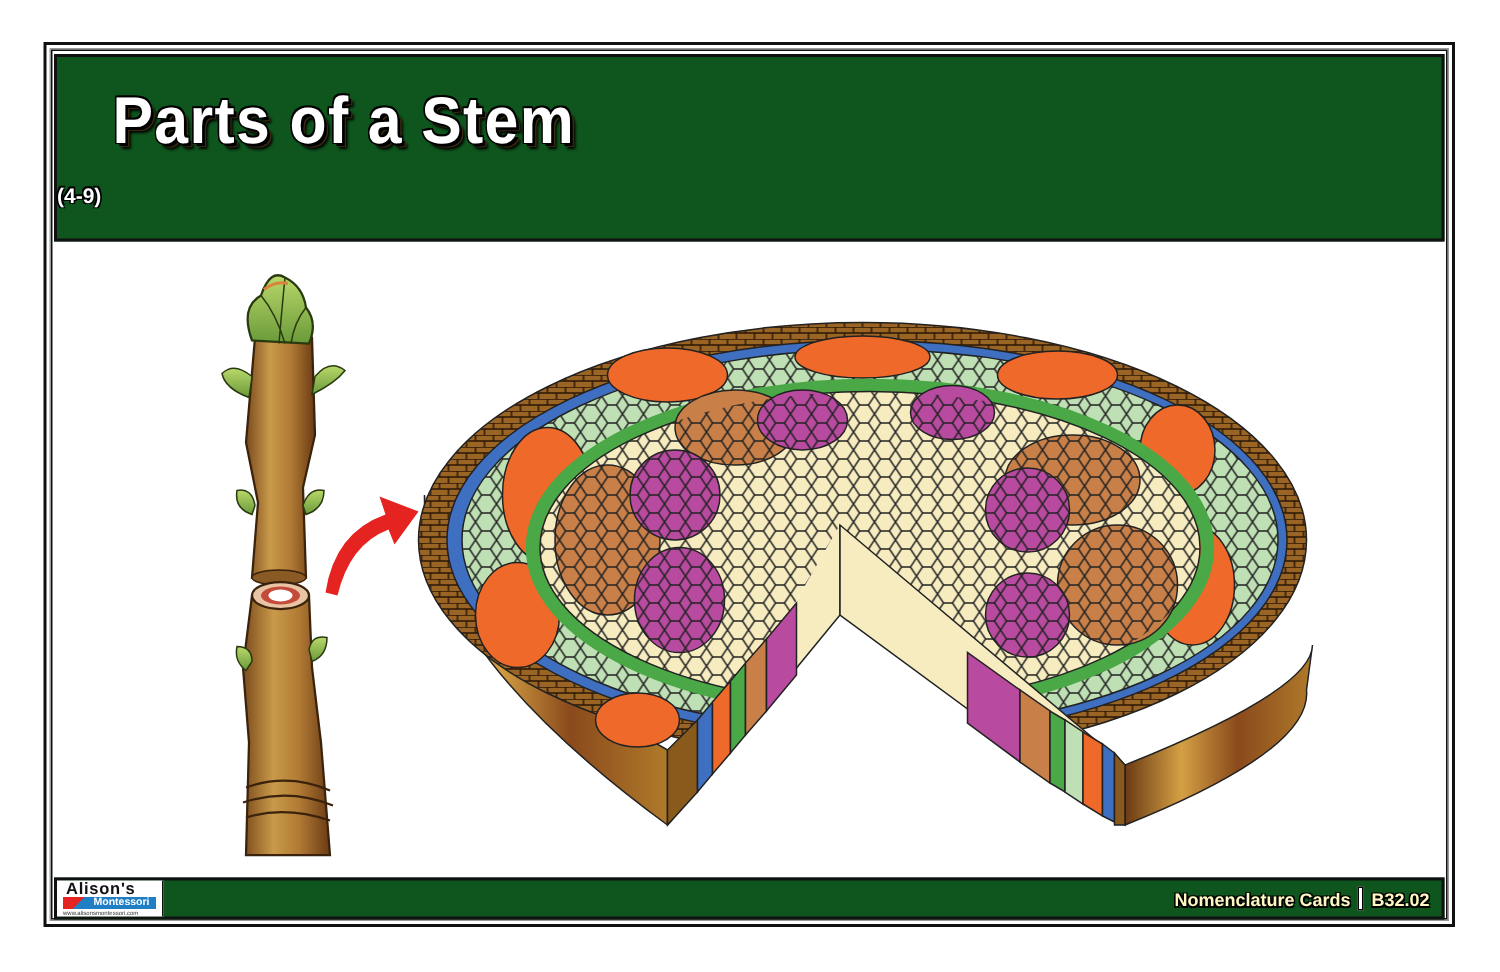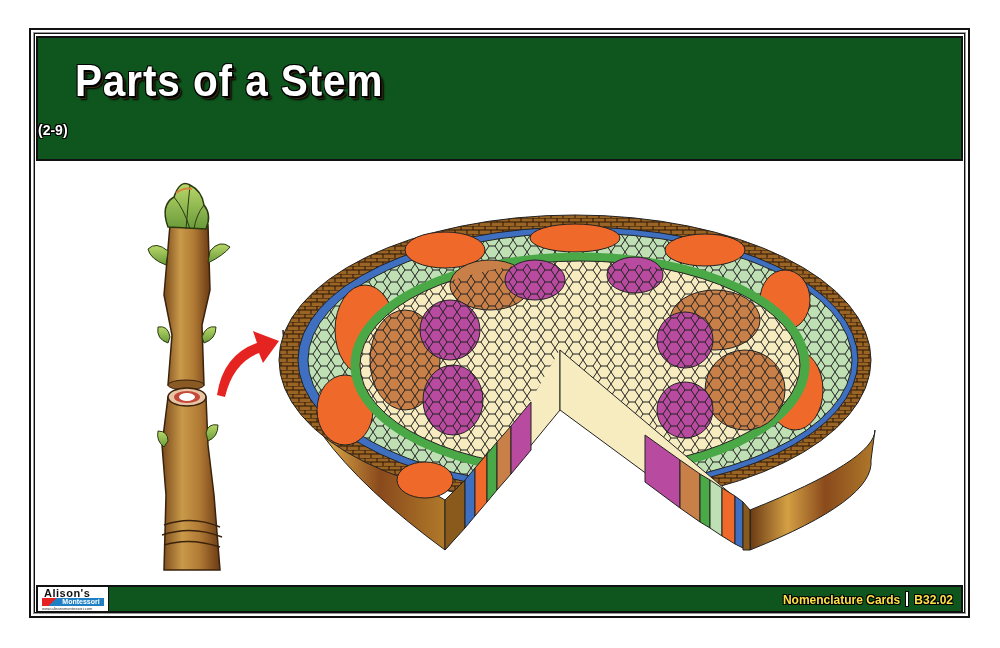--- a/index.html
+++ b/index.html
@@ -11,36 +11,36 @@
   .title{position:absolute;left:0;right:0;top:18px;font-family:"Liberation Sans",sans-serif;font-weight:bold;font-size:44px;color:#fff;letter-spacing:1px;transform:scaleX(0.92);
     text-shadow:2px 2px 0 #000,-1px -1px 0 #000,1px -1px 0 #000,-1px 1px 0 #000,3px 3px 0 #3a2a10,4px 4px 2px #000;}
   .subtitle{position:absolute;left:0;right:0;top:84px;font-weight:bold;font-size:14px;color:#fff;
     text-shadow:1px 1px 0 #000,-1px -1px 0 #000,1px -1px 0 #000,-1px 1px 0 #000;}
   .footer{position:absolute;left:36px;top:585px;width:927px;height:28px;background:#0f561e;border:2px solid #111;box-sizing:border-box;}
   .logo{position:absolute;left:0;top:0;width:70px;height:24px;background:#fff;border-right:1px solid #111;}
   .logo-top{position:absolute;left:6px;top:0;font-weight:bold;font-size:11px;color:#111;letter-spacing:0.5px;}
   .logo-band{position:absolute;left:20px;top:11px;width:46px;height:8px;background:#1f7fc4;color:#fff;font-size:7px;font-weight:bold;line-height:8px;text-align:center;}
   .logo-red{position:absolute;left:4px;top:11px;width:16px;height:8px;background:linear-gradient(135deg,#e52421 60%,#1f7fc4 60%);}
   .logo-url{position:absolute;left:4px;top:19px;font-size:4px;color:#333;}
-  .footer-label{position:absolute;right:8px;top:4px;font-weight:bold;font-size:12px;color:#fde047;
+  .footer-label{position:absolute;right:8px;top:4px;font-weight:bold;font-size:12px;color:#fef9c3;
     text-shadow:1px 1px 0 #000,-1px -1px 0 #000,1px -1px 0 #000,-1px 1px 0 #000;white-space:nowrap;}
   .footer-label .sep{display:inline-block;width:2px;height:14px;background:#fff;border:1px solid #000;vertical-align:-3px;margin:0 5px;}
   svg{position:absolute;}
 </style>
 </head>
 <body>
 
 <div class="frame-outer">
   <div class="frame-mid"></div>
   <div class="frame-inner"></div>
 </div>
 
 <div class="header">
   <div class="title">Parts of a Stem</div>
-  <div class="subtitle">(2-9)</div>
+  <div class="subtitle">(4-9)</div>
 </div>
 
 <svg style="left:140px;top:175px" width="120" height="400" viewBox="0 0 120 400">
   <defs>
     <linearGradient id="wood" x1="0" x2="1">
       <stop offset="0" stop-color="#7a4a1c"></stop>
         <stop offset="0.35" stop-color="#c99a4a"></stop>
       <stop offset="0.65" stop-color="#b07a34"></stop>
         <stop offset="1" stop-color="#6a3a14"></stop>
     </linearGradient>

